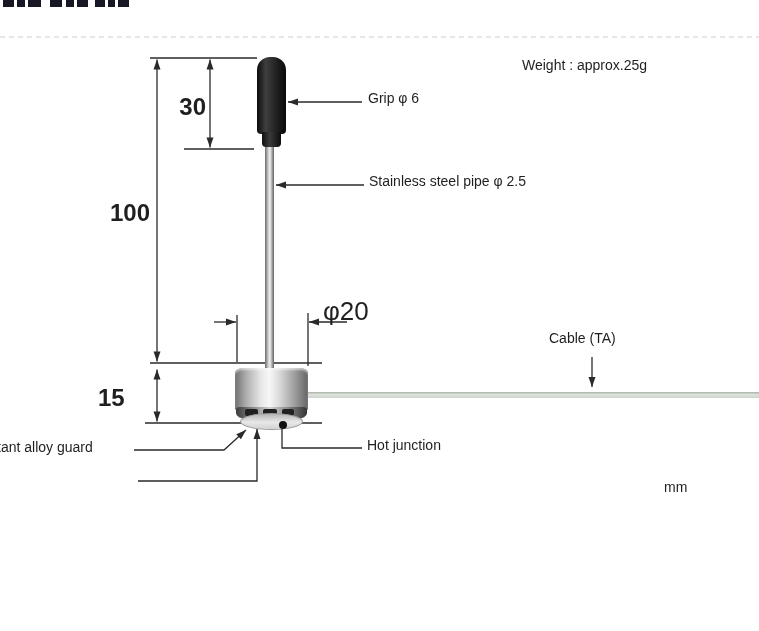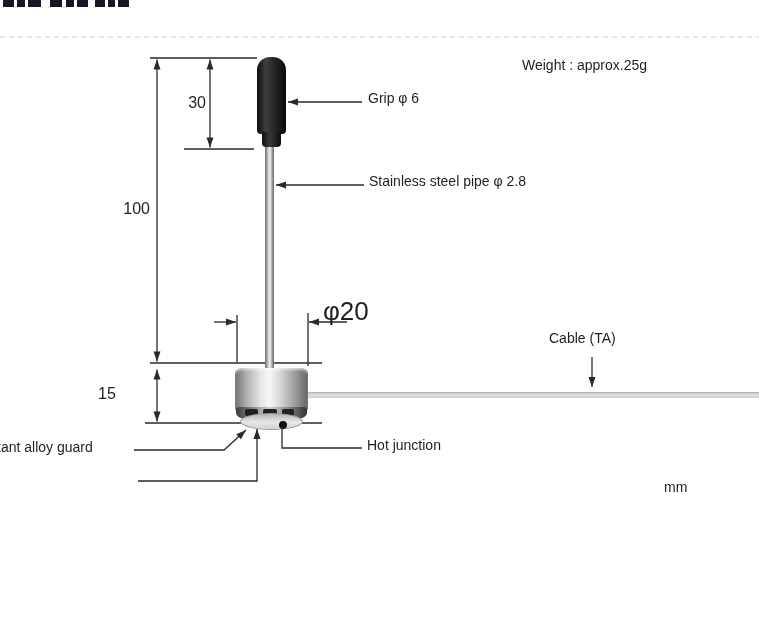--- a/index.html
+++ b/index.html
@@ -9,21 +9,21 @@
     font-family:"Liberation Sans",sans-serif;color:#1f1f1f;
   }
   .layer{position:absolute;left:0;top:0;width:759px;height:631px;}
   .under{z-index:1;}
   .parts{z-index:2;}
   .over{z-index:3;pointer-events:none;}
   .labels{z-index:4;}
   .part{position:absolute;}
   .lbl{position:absolute;white-space:nowrap;line-height:1.2;}
   .ann{font-size:14px;}
-  .dim{font-size:16px;}
+  .dim{font-size:24px;font-weight:bold;}
   .grip-body{
     left:257px;top:57px;width:29px;height:77px;
     border-radius:13px 13px 4px 4px;
     background:linear-gradient(90deg,#0c0c0c,#3f3f3f 30%,#2a2a2a 55%,#090909);
   }
   .grip-collar{
     left:262px;top:132px;width:19px;height:15px;
     border-radius:0 0 4px 4px;
     background:linear-gradient(90deg,#101010,#3a3a3a 40%,#0c0c0c);
   }
@@ -126,20 +126,20 @@
     </g>
   </svg>
 
   <div class="layer labels">
     <div class="lbl ann" style="left:522px;top:57px;">Weight : approx.25g</div>
     <div class="lbl dim" style="left:166px;top:93px;width:40px;text-align:right;">30</div>
     <div class="lbl dim" style="left:100px;top:199px;width:50px;text-align:right;">100</div>
     <div class="lbl dim" style="left:98px;top:384px;width:50px;text-align:left;">15</div>
     <div class="lbl" style="left:323px;top:296px;font-size:26px;">φ20</div>
     <div class="lbl ann" style="left:368px;top:90px;text-align:center;">Grip φ 6</div>
-    <div class="lbl ann" style="left:369px;top:173px;">Stainless steel pipe φ 2.8</div>
+    <div class="lbl ann" style="left:369px;top:173px;">Stainless steel pipe φ 2.5</div>
     <div class="lbl ann" style="left:549px;top:330px;">Cable (TA)</div>
     <div class="lbl ann" style="left:367px;top:437px;">Hot junction</div>
     <div class="lbl ann" style="left:-3px;top:439px;">tant alloy guard</div>
     <div class="lbl ann" style="left:664px;top:479px;">mm</div>
   </div>
 
 </div>
 
 </body></html>

